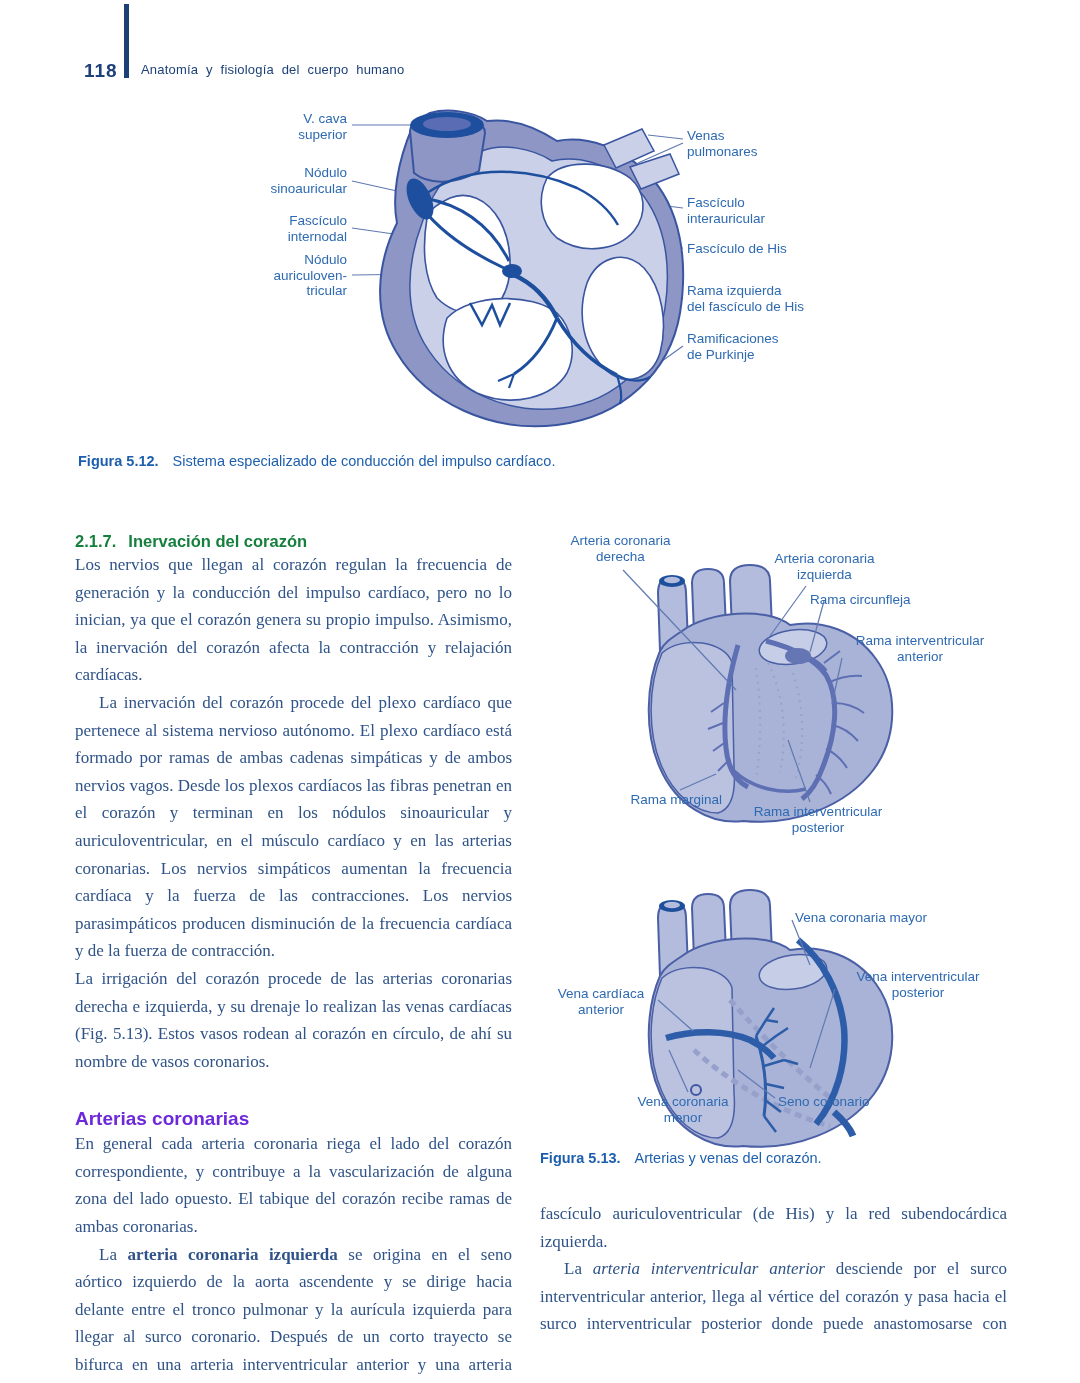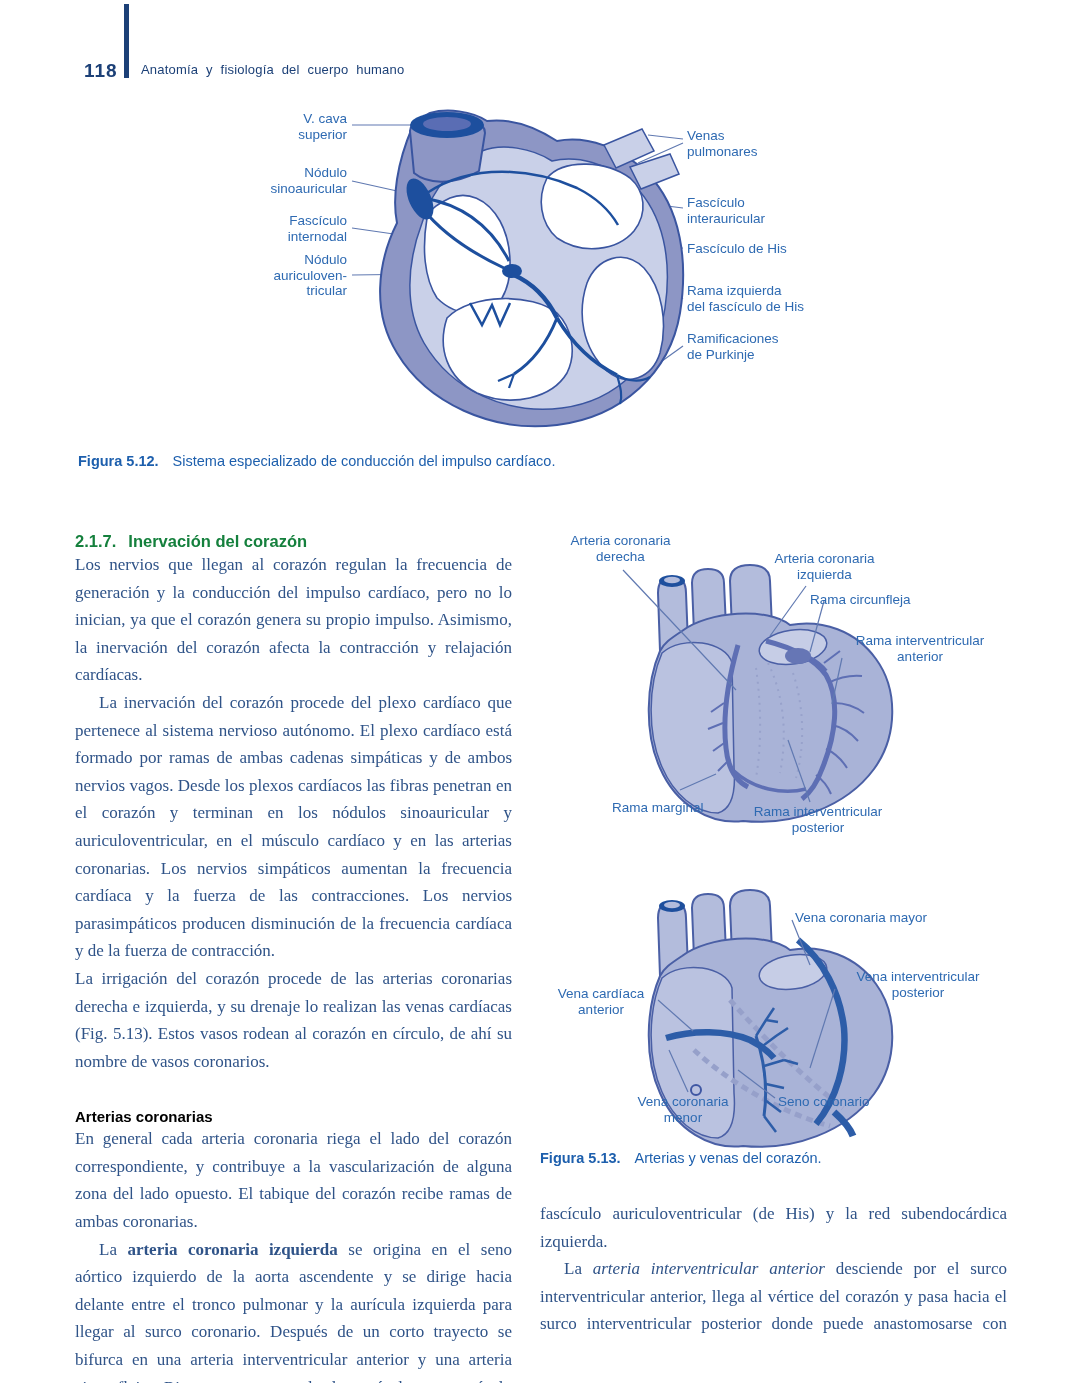--- a/index.html
+++ b/index.html
@@ -36,21 +36,21 @@
   .caption .cap-text{margin-left:14px;}
   
   .col{position:absolute;color:#2f5388;}
   .sec-head{
     font-family:"Liberation Sans",sans-serif;font-weight:bold;
     font-size:16.5px;color:#15803d;margin:0;
   }
   .sec-head .sec-num{margin-right:12px;}
   .sub-head{
     font-family:"Liberation Sans",sans-serif;font-weight:bold;
-    font-size:15px;color:#000000;margin:0;
+    font-size:19px;color:#6d28d9;margin:0;
   }
   .col p{
     font-family:"Liberation Serif",serif;font-size:17px;line-height:27.6px;
     text-align:justify;margin:0;
   }
   .col p.first{}
   .col p.indent{text-indent:24px;}
   .col p.flush-last{text-align-last:justify;}
   .b{font-weight:bold;}
   .i{font-style:italic;}
@@ -238,21 +238,21 @@
       </g>
     </svg>
 
     <div class="diagram-label lab-c" style="left:15px;top:5px;width:135px;">Arteria coronaria
 derecha</div>
     <div class="diagram-label lab-c" style="left:204px;top:23px;width:165px;">Arteria coronaria
 izquierda</div>
     <div class="diagram-label" style="left:272px;top:64px;width:130px;">Rama circunfleja</div>
     <div class="diagram-label lab-c" style="left:292px;top:105px;width:180px;">Rama interventricular
 anterior</div>
-    <div class="diagram-label" style="left:74px;top:272px;width:110px;">Rama marginal</div>
+    <div class="diagram-label" style="left:74px;top:264px;width:110px;text-align:right;">Rama marginal</div>
     <div class="diagram-label lab-c" style="left:200px;top:276px;width:160px;">Rama interventricular
 posterior</div>
 
     <div class="diagram-label" style="left:257px;top:382px;width:160px;">Vena coronaria mayor</div>
     <div class="diagram-label lab-c" style="left:300px;top:441px;width:160px;">Vena interventricular
 posterior</div>
     <div class="diagram-label lab-c" style="left:8px;top:458px;width:110px;">Vena cardíaca
 anterior</div>
     <div class="diagram-label lab-c" style="left:95px;top:566px;width:100px;">Vena coronaria
 menor</div>

